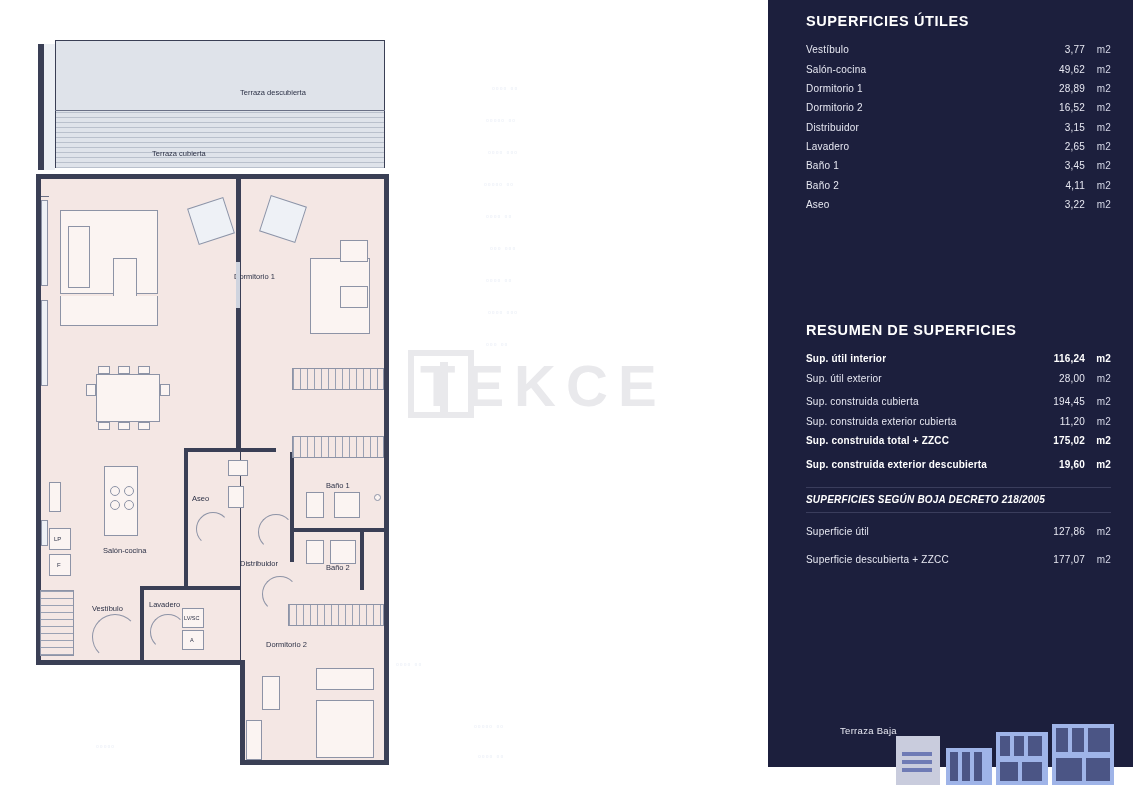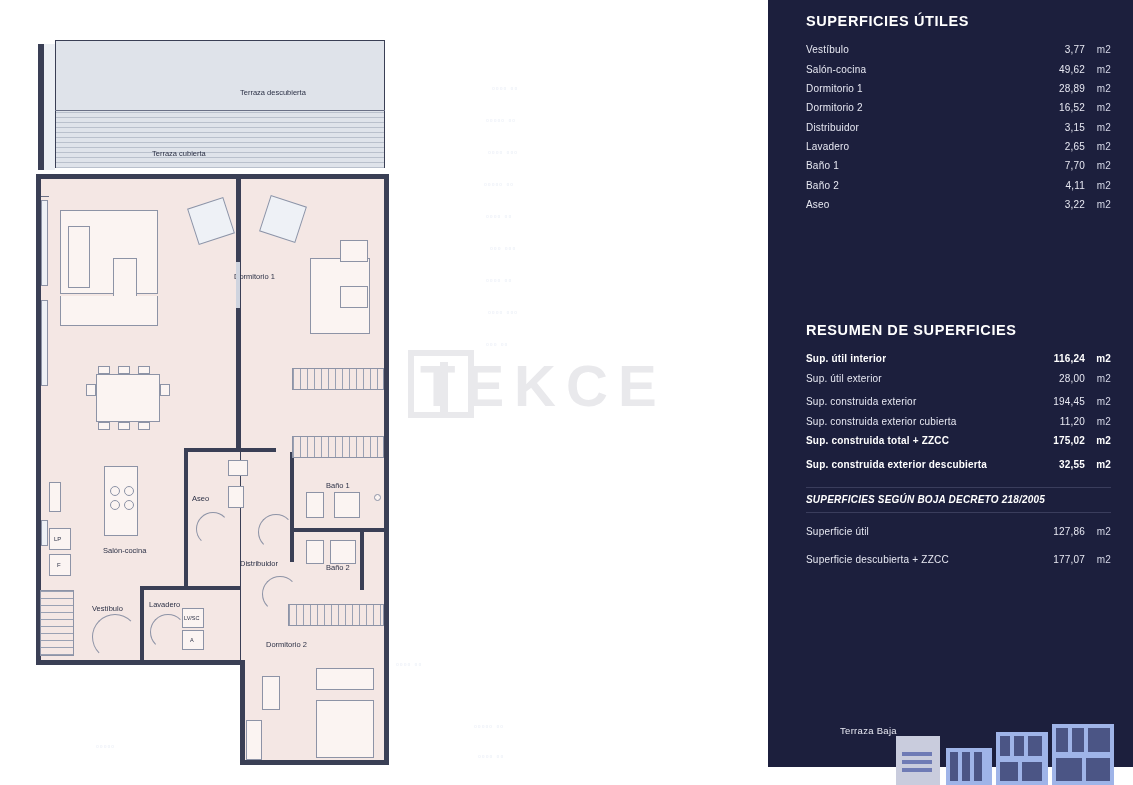--- a/index.html
+++ b/index.html
@@ -241,21 +241,21 @@
         <span class="vl">3,15</span>
         <span class="un">m2</span>
       </div>
       <div class="row">
         <span class="nm">Lavadero</span>
         <span class="vl">2,65</span>
         <span class="un">m2</span>
       </div>
       <div class="row">
         <span class="nm">Baño 1</span>
-        <span class="vl">7,70</span>
+        <span class="vl">3,45</span>
         <span class="un">m2</span>
       </div>
       <div class="row">
         <span class="nm">Baño 2</span>
         <span class="vl">4,11</span>
         <span class="un">m2</span>
       </div>
       <div class="row">
         <span class="nm">Aseo</span>
         <span class="vl">3,22</span>
@@ -272,39 +272,39 @@
         <span class="un">m2</span>
       </div>
       <div class="row">
         <span class="nm">Sup. útil exterior</span>
         <span class="vl">28,00</span>
         <span class="un">m2</span>
       </div>
     </div>
   <div class="rows" id="sum2-rows" style="top:392px;">
       <div class="row">
-        <span class="nm">Sup. construida exterior</span>
+        <span class="nm">Sup. construida cubierta</span>
         <span class="vl">194,45</span>
         <span class="un">m2</span>
       </div>
       <div class="row">
         <span class="nm">Sup. construida exterior cubierta</span>
         <span class="vl">11,20</span>
         <span class="un">m2</span>
       </div>
       <div class="row bold">
         <span class="nm">Sup. construida total + ZZCC</span>
         <span class="vl">175,02</span>
         <span class="un">m2</span>
       </div>
     </div>
   <div class="rows" id="sum3-rows" style="top:455px;">
       <div class="row bold">
         <span class="nm">Sup. construida exterior descubierta</span>
-        <span class="vl">32,55</span>
+        <span class="vl">19,60</span>
         <span class="un">m2</span>
       </div>
     </div>
 
   <div class="sep" style="top:487px;"></div>
   <div class="italic" style="position:absolute;left:38px;top:494px;text-align:center;">SUPERFICIES SEGÚN BOJA DECRETO 218/2005</div>
   <div class="sep" style="top:512px;"></div>
 
   <div class="rows" id="decree-rows" style="top:518px;line-height:1.9;">
       <div class="row">

